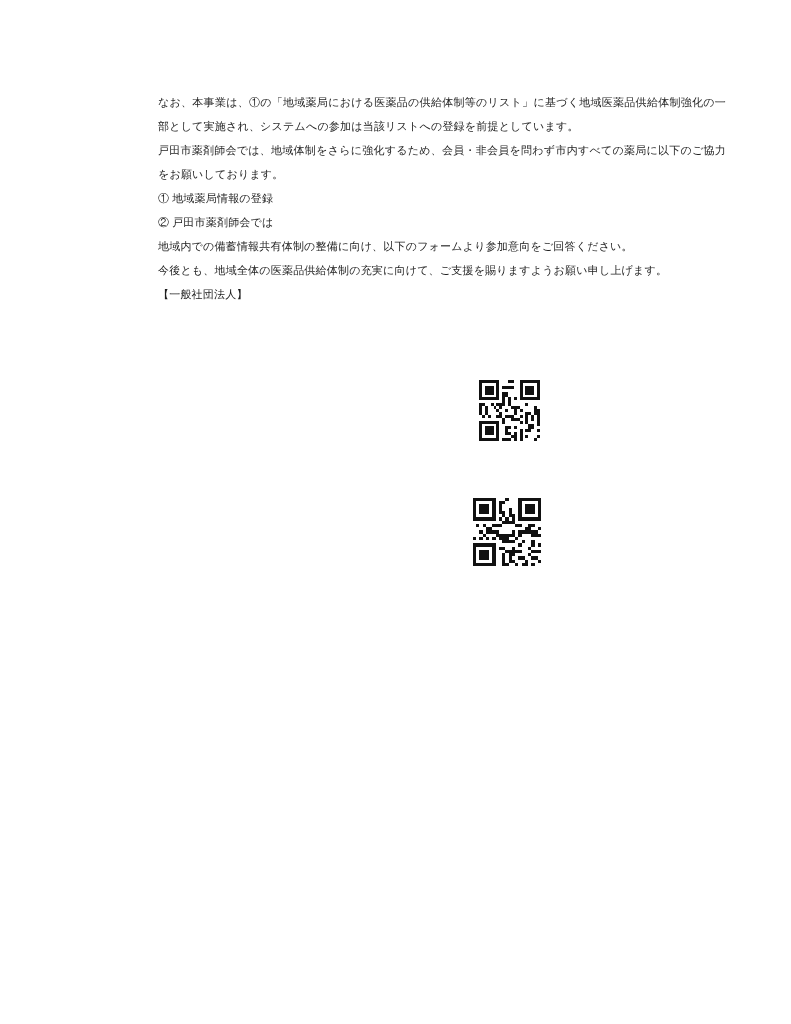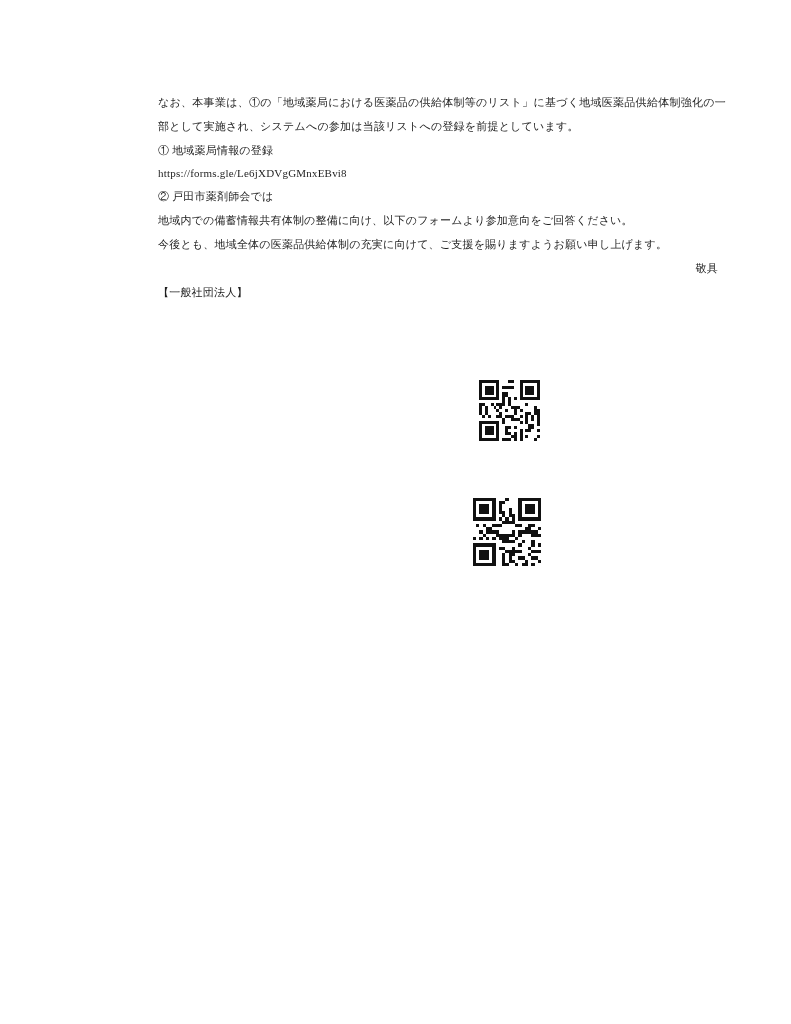--- a/index.html
+++ b/index.html
@@ -46,30 +46,29 @@
   #qr2 { left: 473px; top: 498px; width: 68px; height: 68px; }
 </style>
 </head>
 <body>
 
 <div class="page">
   <div class="content">
 
     <p class="intro">なお、本事業は、①の「地域薬局における医薬品の供給体制等のリスト」に基づく地域医薬品供給体制強化の一部として実施され、システムへの参加は当該リストへの登録を前提としています。</p>
 
+    <p class="req-body">戸田市薬剤師会では、地域体制をさらに強化するため、会員・非会員を問わず市内すべての薬局に以下のご協力をお願いしております。</p>
 
     <p class="sec-title">① 地域薬局情報の登録</p>
-    <p class="form-url">https://forms.gle/Le6jXDVgGMnxEBvi8</p>
 
     <p class="sec2-title">② 戸田市薬剤師会では</p>
     <p class="sec-body">地域内での備蓄情報共有体制の整備に向け、以下のフォームより参加意向をご回答ください。</p>
 
     <p class="closing">今後とも、地域全体の医薬品供給体制の充実に向けて、ご支援を賜りますようお願い申し上げます。</p>
 
-    <p class="signoff">敬具</p>
 
     <p class="contact-head">【一般社団法人】</p>
 
   </div>
 
   <div class="qr" id="qr1">
       <svg viewBox="0 0 21 21" shape-rendering="crispEdges" aria-hidden="true">
         <path d="M0 0h1v1h-1zM1 0h1v1h-1zM2 0h1v1h-1zM3 0h1v1h-1zM4 0h1v1h-1zM5 0h1v1h-1zM6 0h1v1h-1zM10 0h1v1h-1zM11 0h1v1h-1zM14 0h1v1h-1zM15 0h1v1h-1zM16 0h1v1h-1zM17 0h1v1h-1zM18 0h1v1h-1zM19 0h1v1h-1zM20 0h1v1h-1zM0 1h1v1h-1zM6 1h1v1h-1zM14 1h1v1h-1zM20 1h1v1h-1zM0 2h1v1h-1zM2 2h1v1h-1zM3 2h1v1h-1zM4 2h1v1h-1zM6 2h1v1h-1zM8 2h1v1h-1zM9 2h1v1h-1zM10 2h1v1h-1zM11 2h1v1h-1zM14 2h1v1h-1zM16 2h1v1h-1zM17 2h1v1h-1zM18 2h1v1h-1zM20 2h1v1h-1zM0 3h1v1h-1zM2 3h1v1h-1zM3 3h1v1h-1zM4 3h1v1h-1zM6 3h1v1h-1zM14 3h1v1h-1zM16 3h1v1h-1zM17 3h1v1h-1zM18 3h1v1h-1zM20 3h1v1h-1zM0 4h1v1h-1zM2 4h1v1h-1zM3 4h1v1h-1zM4 4h1v1h-1zM6 4h1v1h-1zM8 4h1v1h-1zM9 4h1v1h-1zM14 4h1v1h-1zM16 4h1v1h-1zM17 4h1v1h-1zM18 4h1v1h-1zM20 4h1v1h-1zM0 5h1v1h-1zM6 5h1v1h-1zM8 5h1v1h-1zM9 5h1v1h-1zM14 5h1v1h-1zM20 5h1v1h-1zM0 6h1v1h-1zM1 6h1v1h-1zM2 6h1v1h-1zM3 6h1v1h-1zM4 6h1v1h-1zM5 6h1v1h-1zM6 6h1v1h-1zM8 6h1v1h-1zM10 6h1v1h-1zM12 6h1v1h-1zM14 6h1v1h-1zM15 6h1v1h-1zM16 6h1v1h-1zM17 6h1v1h-1zM18 6h1v1h-1zM19 6h1v1h-1zM20 6h1v1h-1zM8 7h1v1h-1zM10 7h1v1h-1zM0 8h1v1h-1zM1 8h1v1h-1zM4 8h1v1h-1zM6 8h1v1h-1zM7 8h1v1h-1zM8 8h1v1h-1zM10 8h1v1h-1zM16 8h1v1h-1zM0 9h1v1h-1zM2 9h1v1h-1zM5 9h1v1h-1zM7 9h1v1h-1zM11 9h1v1h-1zM12 9h1v1h-1zM13 9h1v1h-1zM19 9h1v1h-1zM0 10h1v1h-1zM2 10h1v1h-1zM6 10h1v1h-1zM9 10h1v1h-1zM12 10h1v1h-1zM14 10h1v1h-1zM19 10h1v1h-1zM20 10h1v1h-1zM0 11h1v1h-1zM2 11h1v1h-1zM7 11h1v1h-1zM12 11h1v1h-1zM16 11h1v1h-1zM17 11h1v1h-1zM19 11h1v1h-1zM20 11h1v1h-1zM1 12h1v1h-1zM3 12h1v1h-1zM6 12h1v1h-1zM7 12h1v1h-1zM9 12h1v1h-1zM10 12h1v1h-1zM11 12h1v1h-1zM14 12h1v1h-1zM16 12h1v1h-1zM18 12h1v1h-1zM20 12h1v1h-1zM8 13h1v1h-1zM11 13h1v1h-1zM12 13h1v1h-1zM13 13h1v1h-1zM16 13h1v1h-1zM18 13h1v1h-1zM20 13h1v1h-1zM0 14h1v1h-1zM1 14h1v1h-1zM2 14h1v1h-1zM3 14h1v1h-1zM4 14h1v1h-1zM5 14h1v1h-1zM6 14h1v1h-1zM8 14h1v1h-1zM14 14h1v1h-1zM16 14h1v1h-1zM20 14h1v1h-1zM0 15h1v1h-1zM6 15h1v1h-1zM17 15h1v1h-1zM18 15h1v1h-1zM20 15h1v1h-1zM0 16h1v1h-1zM2 16h1v1h-1zM3 16h1v1h-1zM4 16h1v1h-1zM6 16h1v1h-1zM9 16h1v1h-1zM10 16h1v1h-1zM12 16h1v1h-1zM17 16h1v1h-1zM18 16h1v1h-1zM0 17h1v1h-1zM2 17h1v1h-1zM3 17h1v1h-1zM4 17h1v1h-1zM6 17h1v1h-1zM9 17h1v1h-1zM14 17h1v1h-1zM16 17h1v1h-1zM17 17h1v1h-1zM20 17h1v1h-1zM0 18h1v1h-1zM2 18h1v1h-1zM3 18h1v1h-1zM4 18h1v1h-1zM6 18h1v1h-1zM9 18h1v1h-1zM10 18h1v1h-1zM12 18h1v1h-1zM14 18h1v1h-1zM0 19h1v1h-1zM6 19h1v1h-1zM11 19h1v1h-1zM12 19h1v1h-1zM14 19h1v1h-1zM16 19h1v1h-1zM20 19h1v1h-1zM0 20h1v1h-1zM1 20h1v1h-1zM2 20h1v1h-1zM3 20h1v1h-1zM4 20h1v1h-1zM5 20h1v1h-1zM6 20h1v1h-1zM8 20h1v1h-1zM9 20h1v1h-1zM10 20h1v1h-1zM12 20h1v1h-1zM14 20h1v1h-1zM19 20h1v1h-1z" fill="#111111"></path>
       </svg>
     </div>

